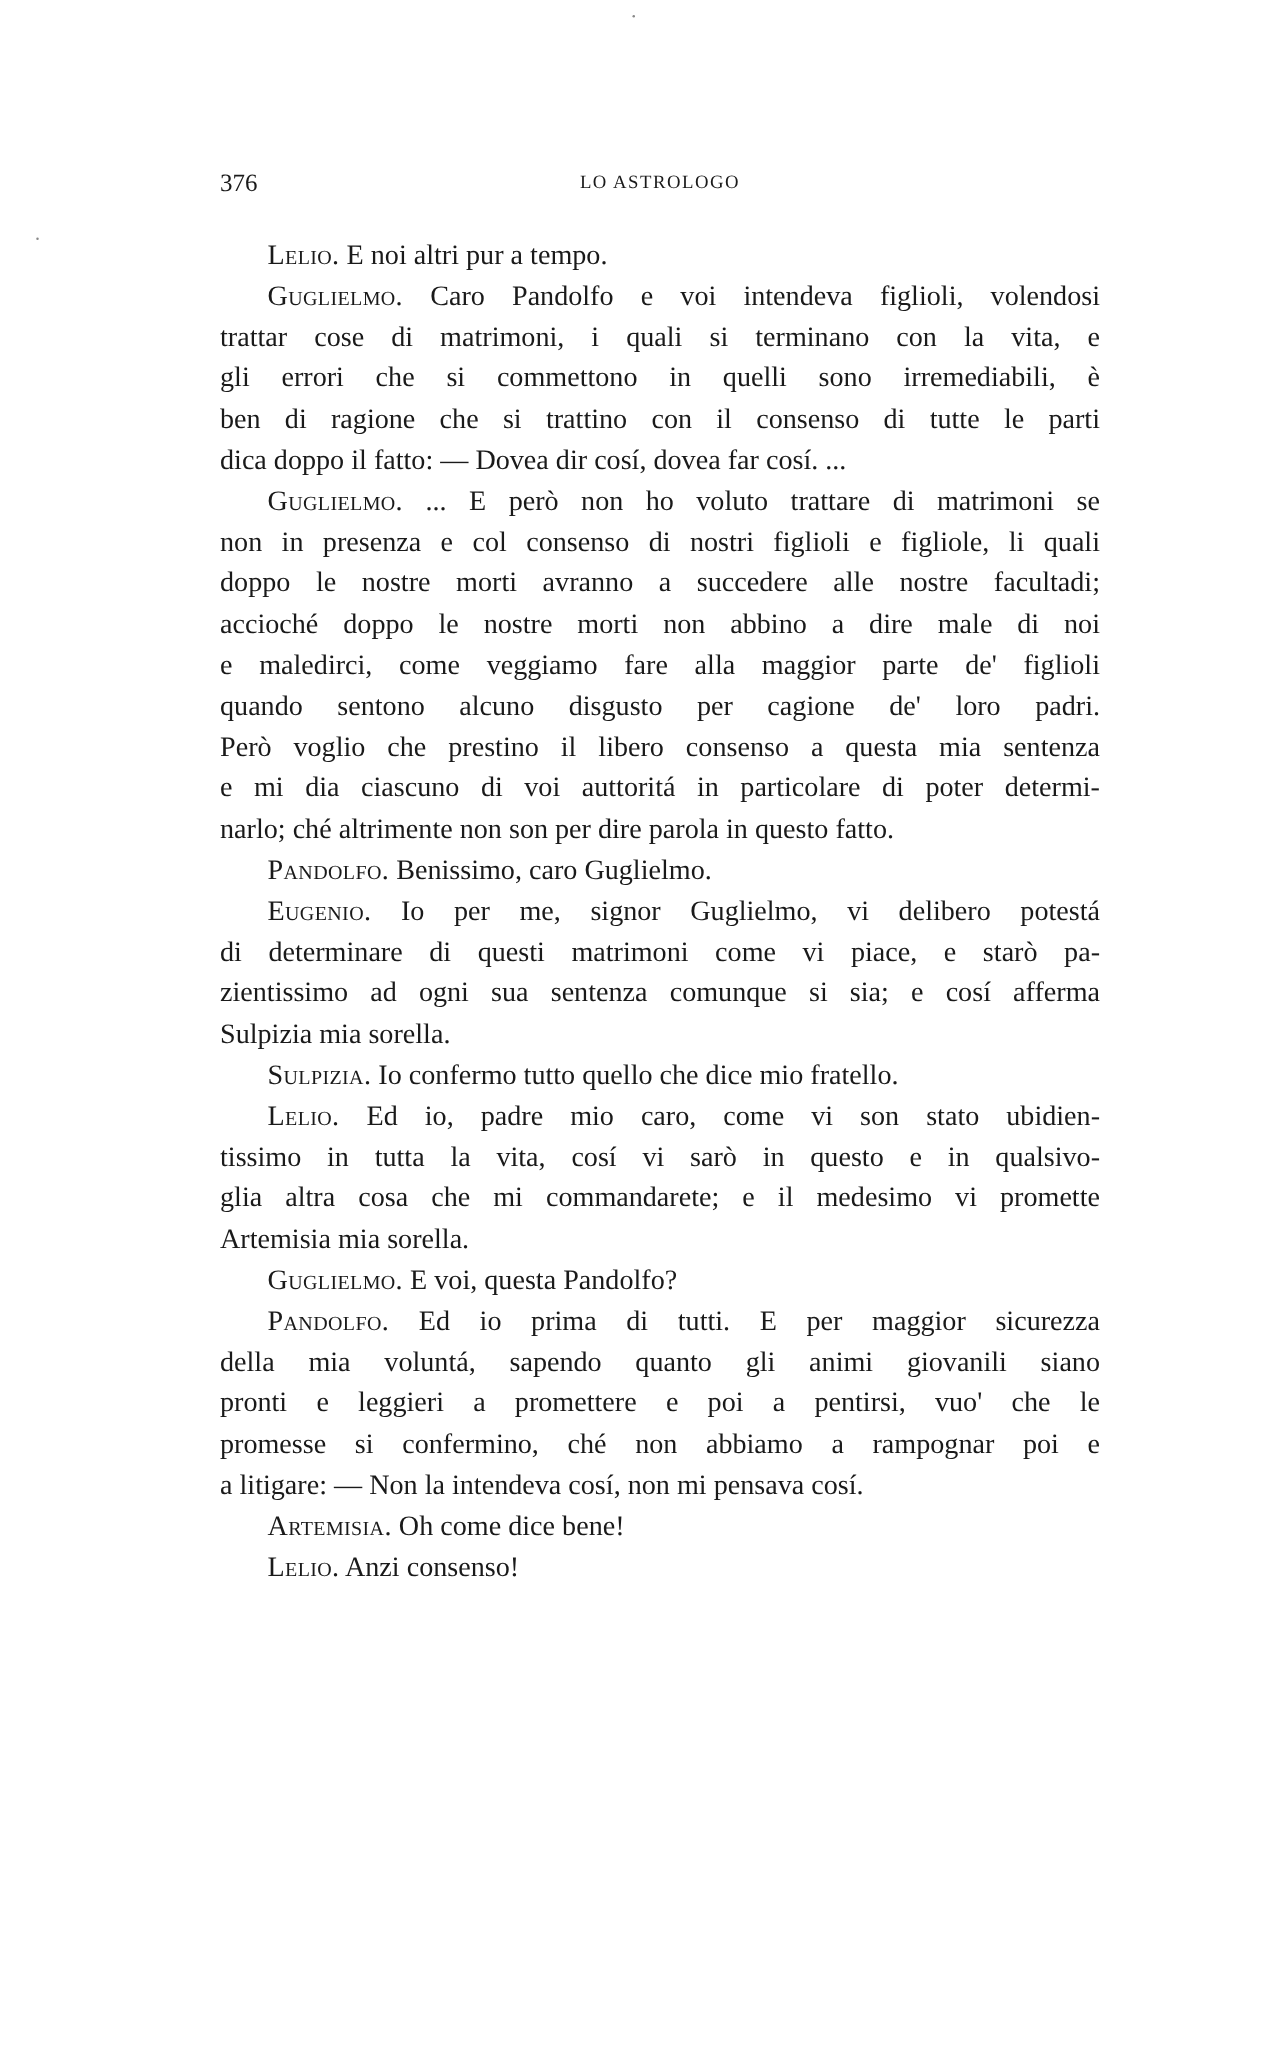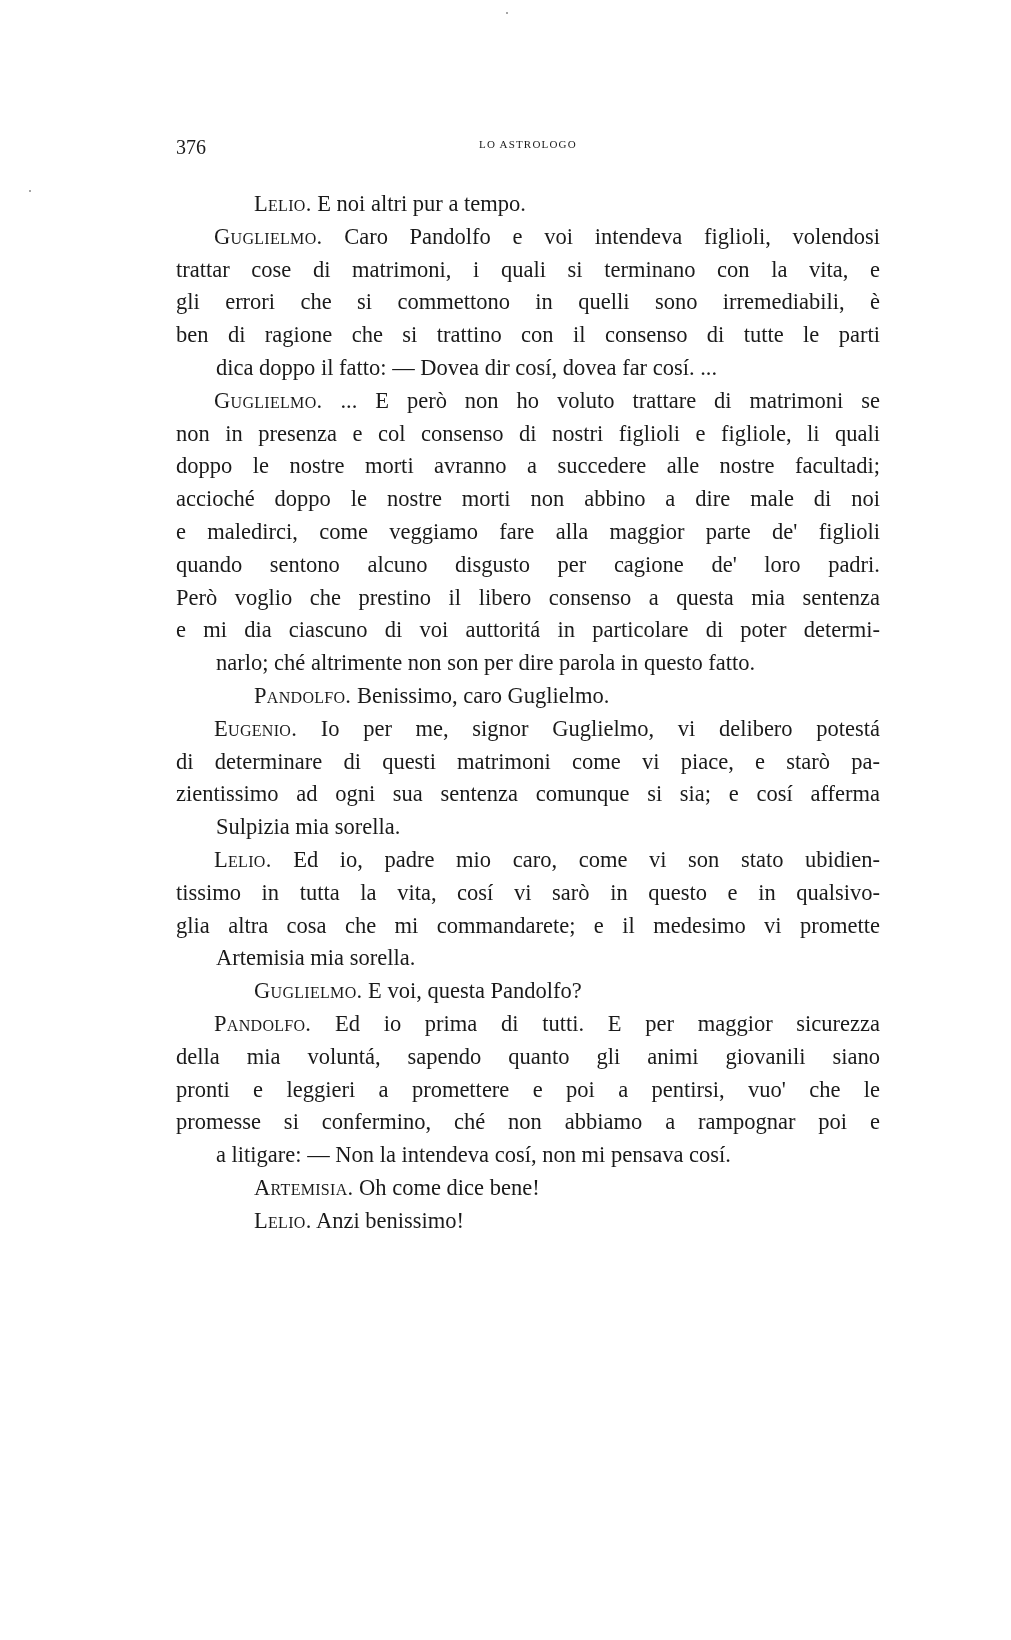--- a/index.html
+++ b/index.html
@@ -10,30 +10,30 @@
   }
   .speck { position: absolute; width: 2px; height: 2px; background: #888; border-radius: 50%; }
   .header {
     position: absolute; left: 176px; top: 136px; width: 704px; height: 26px;
     font-size: 19px;
     text-decoration: underline;
   }
   .page-num { position: absolute; left: 0; top: 0; font-size: 20px; }
   .running-title {
     position: absolute; left: 0; right: 0; top: 2px; text-align: center;
-    font-size: 11px; letter-spacing: 1.2px;
+    font-size: 15px; letter-spacing: 1.2px;
   }
   .body-text {
     position: absolute; left: 176px; top: 188px; width: 704px;
     font-size: 22.5px; line-height: 32.8px;
   }
   .para { margin: 0; text-align: justify; text-align-last: left; }
   .speaker { font-variant: small-caps; letter-spacing: 0.3px; }
   .line { display: block; text-align: justify; text-align-last: justify; white-space: normal; }
-  .line.last { text-align-last: left; margin-left: 40px; }
+  .line.last { text-align-last: left; }
   .line.first { text-indent: 38px; }
 </style>
 </head>
 <body>
 
 <div class="speck" style="left:506px; top:12px;"></div>
 <div class="speck" style="left:29px; top:190px;"></div>
 
 <div class="header">
   <span class="page-num">376</span>
@@ -65,34 +65,37 @@
     <div class="para speech-block">
       <span class="line first last"><span class="speaker">Pandolfo.</span> <span>Benissimo, caro Guglielmo.</span></span>
     </div>
     <div class="para speech-block">
       <span class="line first"><span class="speaker">Eugenio.</span> <span>Io per me, signor Guglielmo, vi delibero potestá</span></span>
       <span class="line"><span>di determinare di questi matrimoni come vi piace, e starò pa-</span></span>
       <span class="line"><span>zientissimo ad ogni sua sentenza comunque si sia; e cosí afferma</span></span>
       <span class="line last"><span>Sulpizia mia sorella.</span></span>
     </div>
     <div class="para speech-block">
+      <span class="line first last"><span class="speaker">Sulpizia.</span> <span>Io confermo tutto quello che dice mio fratello.</span></span>
+    </div>
+    <div class="para speech-block">
       <span class="line first"><span class="speaker">Lelio.</span> <span>Ed io, padre mio caro, come vi son stato ubidien-</span></span>
       <span class="line"><span>tissimo in tutta la vita, cosí vi sarò in questo e in qualsivo-</span></span>
       <span class="line"><span>glia altra cosa che mi commandarete; e il medesimo vi promette</span></span>
       <span class="line last"><span>Artemisia mia sorella.</span></span>
     </div>
     <div class="para speech-block">
       <span class="line first last"><span class="speaker">Guglielmo.</span> <span>E voi, questa Pandolfo?</span></span>
     </div>
     <div class="para speech-block">
       <span class="line first"><span class="speaker">Pandolfo.</span> <span>Ed io prima di tutti. E per maggior sicurezza</span></span>
       <span class="line"><span>della mia voluntá, sapendo quanto gli animi giovanili siano</span></span>
       <span class="line"><span>pronti e leggieri a promettere e poi a pentirsi, vuo' che le</span></span>
       <span class="line"><span>promesse si confermino, ché non abbiamo a rampognar poi e</span></span>
       <span class="line last"><span>a litigare: — Non la intendeva cosí, non mi pensava cosí.</span></span>
     </div>
     <div class="para speech-block">
       <span class="line first last"><span class="speaker">Artemisia.</span> <span>Oh come dice bene!</span></span>
     </div>
     <div class="para speech-block">
-      <span class="line first last"><span class="speaker">Lelio.</span> <span>Anzi benissimo!</span></span>
+      <span class="line first last"><span class="speaker">Lelio.</span> <span>Anzi consenso!</span></span>
     </div>
   </div>
 
 </body></html>

